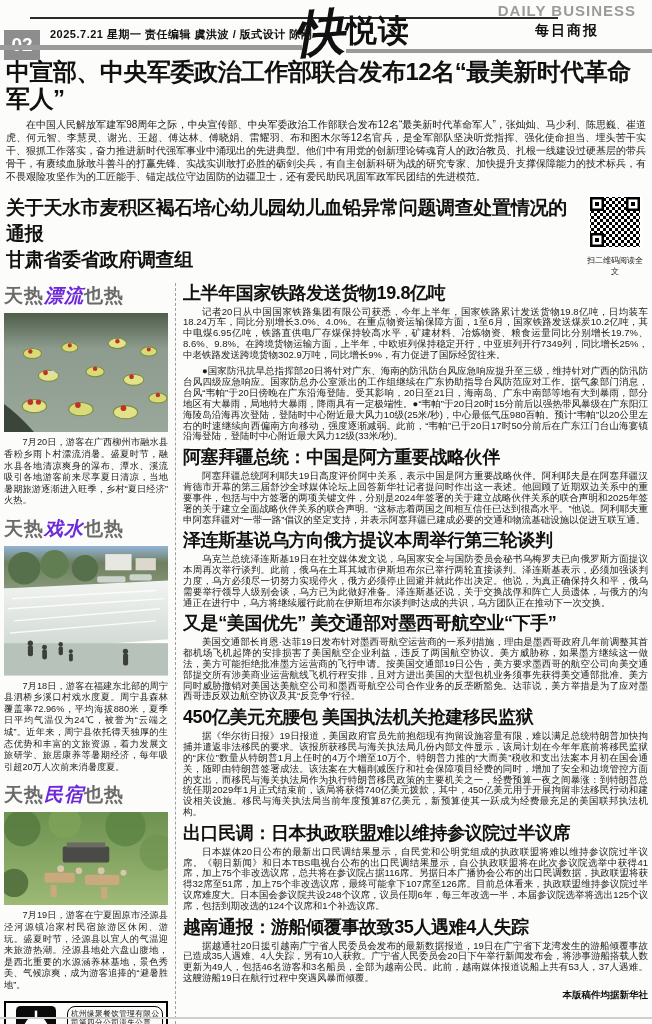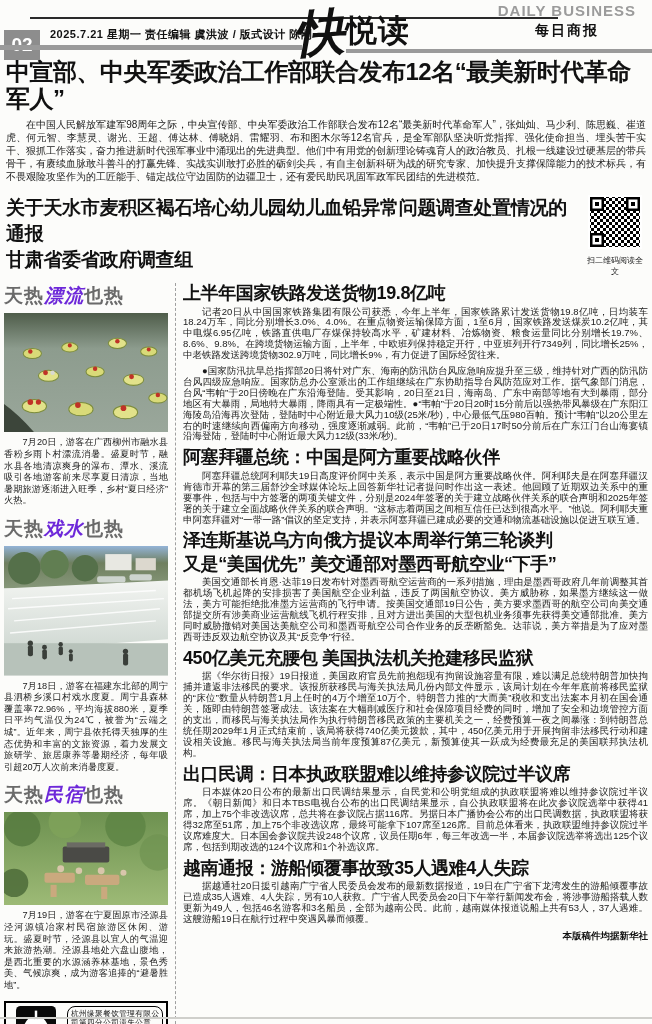--- a/index.html
+++ b/index.html
@@ -278,20 +278,21 @@
         <p>●国家防汛抗旱总指挥部20日将针对广东、海南的防汛防台风应急响应提升至三级，维持针对广西的防汛防台风四级应急响应。国家防总办公室派出的工作组继续在广东协助指导台风防范应对工作。据气象部门消息，台风“韦帕”于20日傍晚在广东沿海登陆。受其影响，20日至21日，海南岛、广东中南部等地有大到暴雨，部分地区有大暴雨，局地特大暴雨，降雨具有一定极端性。●“韦帕”于20日20时15分前后以强热带风暴级在广东阳江海陵岛沿海再次登陆，登陆时中心附近最大风力10级(25米/秒)，中心最低气压980百帕。预计“韦帕”以20公里左右的时速继续向西偏南方向移动，强度逐渐减弱。此前，“韦帕”已于20日17时50分前后在广东江门台山海宴镇沿海登陆，登陆时中心附近最大风力12级(33米/秒)。</p>
       </div>
 
       <div class="art">
         <h3>阿塞拜疆总统：中国是阿方重要战略伙伴</h3>
         <p>阿塞拜疆总统阿利耶夫19日高度评价阿中关系，表示中国是阿方重要战略伙伴。阿利耶夫是在阿塞拜疆汉肯德市开幕的第三届舒沙全球媒体论坛上回答新华社记者提问时作出这一表述。他回顾了近期双边关系中的重要事件，包括与中方签署的两项关键文件，分别是2024年签署的关于建立战略伙伴关系的联合声明和2025年签署的关于建立全面战略伙伴关系的联合声明。“这标志着两国之间相互信任已达到很高水平。”他说。阿利耶夫重申阿塞拜疆对“一带一路”倡议的坚定支持，并表示阿塞拜疆已建成必要的交通和物流基础设施以促进互联互通。</p>
       </div>
 
       <div class="art">
         <h3>泽连斯基说乌方向俄方提议本周举行第三轮谈判</h3>
+        <p>乌克兰总统泽连斯基19日在社交媒体发文说，乌国家安全与国防委员会秘书乌梅罗夫已向俄罗斯方面提议本周再次举行谈判。此前，俄乌在土耳其城市伊斯坦布尔已举行两轮直接谈判。泽连斯基表示，必须加强谈判力度，乌方必须尽一切努力实现停火，俄方必须停止回避并就此作出决定。他说，为真正确保持久和平，俄乌需要举行领导人级别会谈，乌方已为此做好准备。泽连斯基还说，关于交换战俘和阵亡人员遗体，与俄方的沟通正在进行中，乌方将继续履行此前在伊斯坦布尔谈判时达成的共识，乌方团队正在推动下一次交换。</p>
       </div>
 
       <div class="art">
         <h3>又是“美国优先”  美交通部对墨西哥航空业“下手”</h3>
         <p>美国交通部长肖恩·达菲19日发布针对墨西哥航空运营商的一系列措施，理由是墨西哥政府几年前调整其首都机场飞机起降的安排损害了美国航空企业利益，违反了两国航空协议。美方威胁称，如果墨方继续这一做法，美方可能拒绝批准墨方运营商的飞行申请。按美国交通部19日公告，美方要求墨西哥的航空公司向美交通部提交所有涉美商业运营航线飞机行程安排，且对方进出美国的大型包机业务须事先获得美交通部批准。美方同时威胁撤销对美国达美航空公司和墨西哥航空公司合作业务的反垄断豁免。达菲说，美方举措是为了应对墨西哥违反双边航空协议及其“反竞争”行径。</p>
       </div>
 
       <div class="art">
         <h3>450亿美元充腰包  美国执法机关抢建移民监狱</h3>
         <p>据《华尔街日报》19日报道，美国政府官员先前抱怨现有拘留设施容量有限，难以满足总统特朗普加快拘捕并遣返非法移民的要求。该报所获移民与海关执法局几份内部文件显示，该局计划在今年年底前将移民监狱的“床位”数量从特朗普1月上任时的4万个增至10万个。特朗普力推的“大而美”税收和支出法案本月初在国会通关，随即由特朗普签署成法。该法案在大幅削减医疗和社会保障项目经费的同时，增加了安全和边境管控方面的支出，而移民与海关执法局作为执行特朗普移民政策的主要机关之一，经费预算一夜之间暴涨：到特朗普总统任期2029年1月正式结束前，该局将获得740亿美元拨款，其中，450亿美元用于开展拘留非法移民行动和建设相关设施。移民与海关执法局当前年度预算87亿美元，新预算使其一跃成为经费最充足的美国联邦执法机构。</p>

